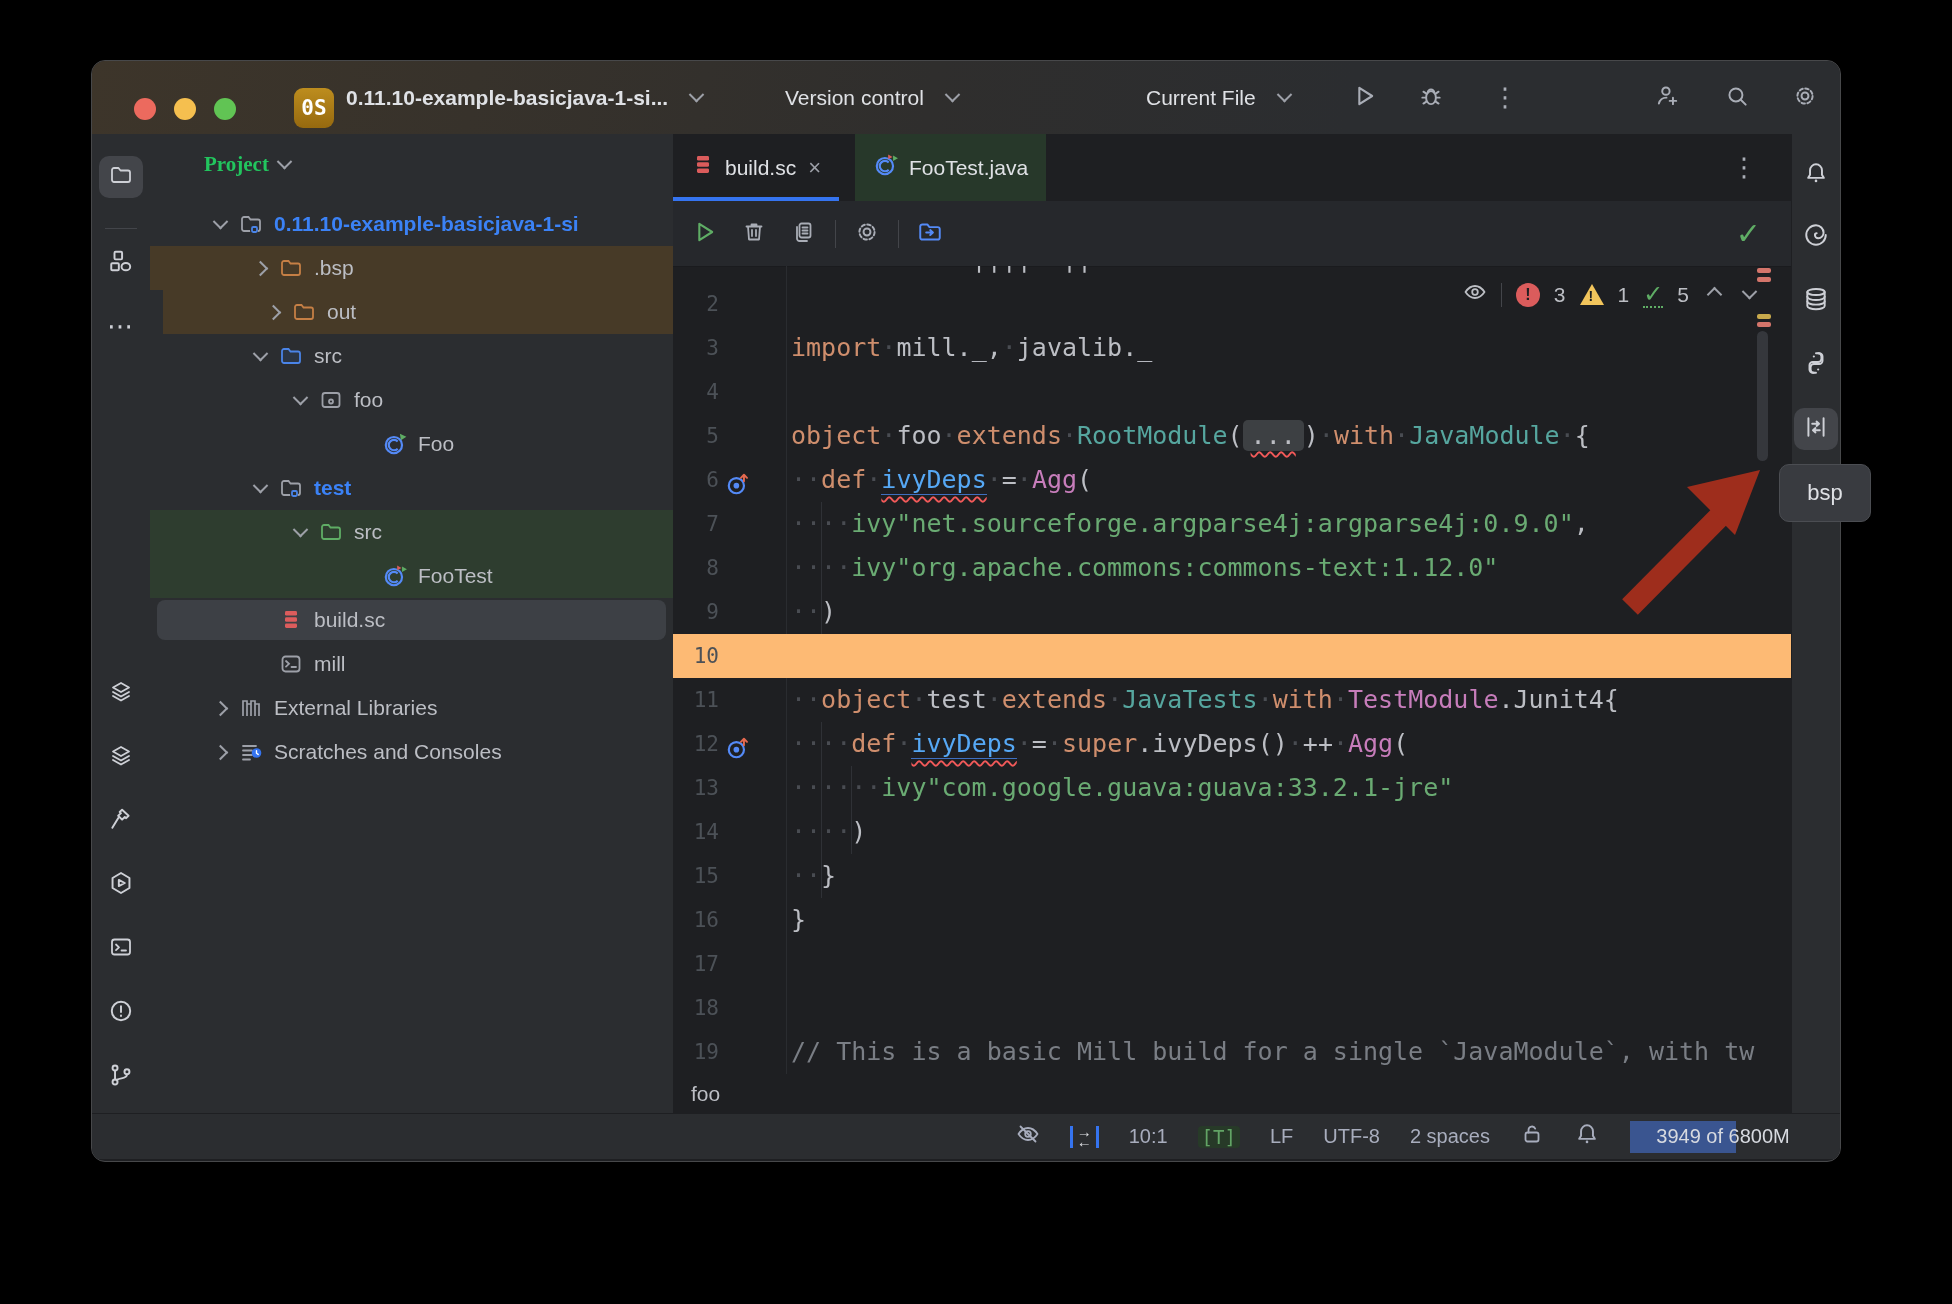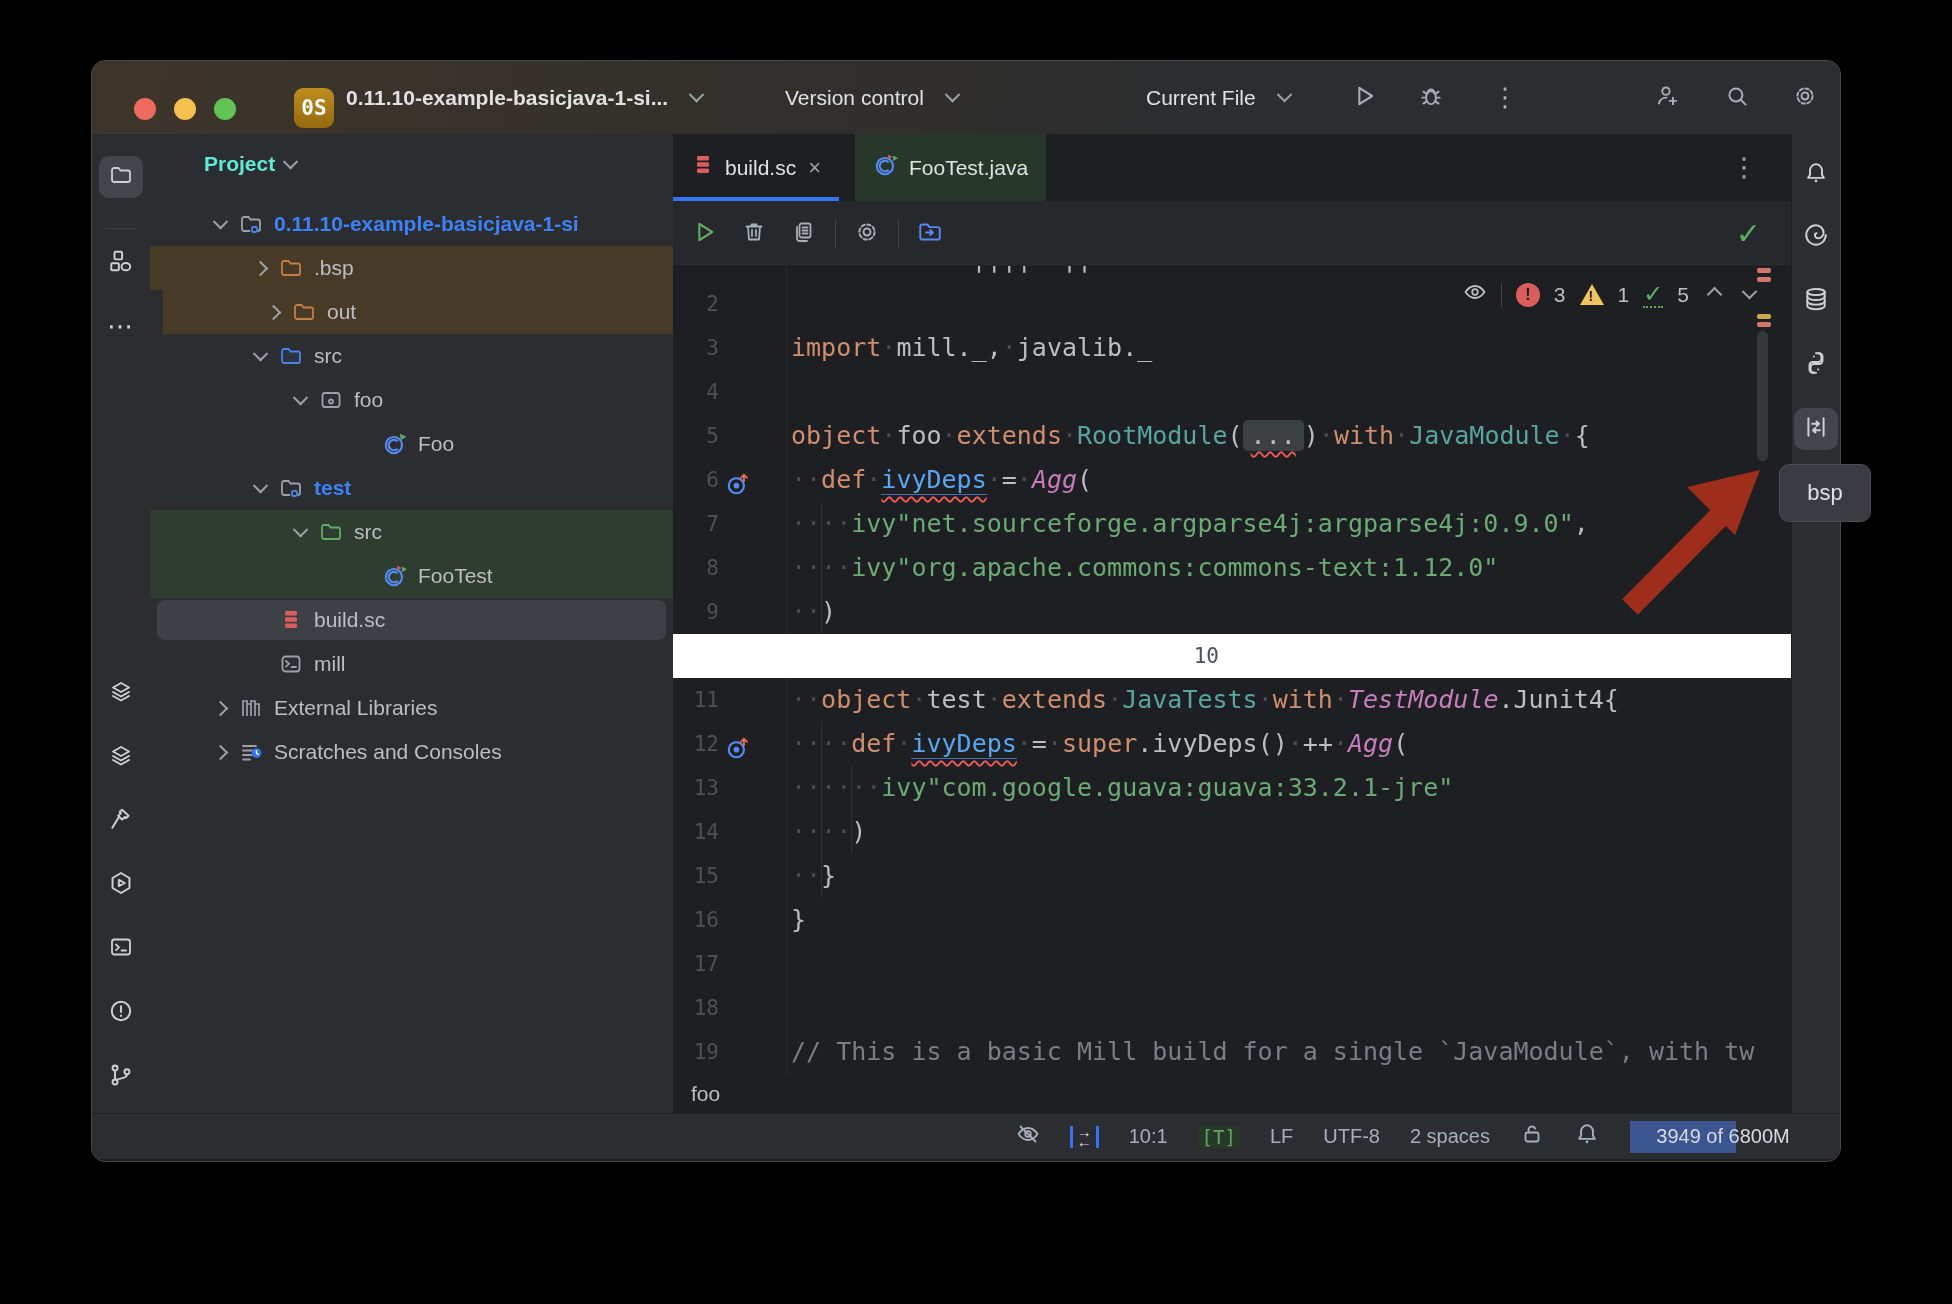--- a/index.html
+++ b/index.html
@@ -20,21 +20,21 @@
   .chev.down{transform:rotate(45deg) translate(-2px,-2px);}
   .chev.right{transform:rotate(-45deg);}
   .tb-ic{position:absolute;top:0;height:73px;display:flex;align-items:center;color:#a9adb6;}
   
   .leftbar{position:absolute;left:0;top:73px;width:58px;height:979px;background:#2b2d30;border-right:1px solid #1e1f22;}
   .lb-btn{position:absolute;left:7px;width:44px;height:42px;display:flex;align-items:center;justify-content:center;border-radius:10px;color:#ced0d6;}
   .lb-btn.sel{background:#43454a;}
   .lb-div{position:absolute;left:13px;width:32px;height:1px;background:#43454a;}
   
   .panel{position:absolute;left:58px;top:73px;width:523px;height:979px;background:#2b2d30;border-right:1px solid #1e1f22;overflow:hidden;}
-  .panel-head{position:absolute;left:54px;top:0;height:60px;display:flex;align-items:center;gap:10px;color:#5eead4;font-size:21px;font-weight:bold;}
+  .panel-head{position:absolute;left:54px;top:0;height:60px;display:flex;align-items:center;gap:10px;color:#22c55e;font-size:21px;font-weight:bold;font-family:Liberation Serif, serif;}
   #tree{position:absolute;left:0;top:68px;width:523px;}
   .trow{position:relative;height:44px;display:flex;align-items:center;font-size:21px;color:#bcbec4;white-space:nowrap;}
   .trow>*{position:relative;z-index:1;}
   .trow.hl-brown{background:#473a27;}
   .trow.hl-green{background:#2e3d2f;}
   .trow.hl-sel::before{content:"";position:absolute;left:7px;right:7px;top:2px;bottom:2px;background:#3d4045;border-radius:8px;z-index:0;}
   .trow .chevbox{width:28px;display:inline-flex;justify-content:center;flex:none;}
   .trow .icon{width:34px;display:inline-flex;justify-content:center;flex:none;}
   .trow .lbl{margin-left:6px;overflow:hidden;}
   .trow.bold .lbl{font-weight:bold;color:#3b82f6;}
@@ -45,29 +45,29 @@
   .tab.active::after{content:"";position:absolute;left:0;right:0;bottom:0;height:4px;background:#3574f0;}
   .tab.testtab{background:#27382a;}
   .tab .close{color:#9da0a8;font-size:22px;margin-left:2px;}
   .toolbar{position:absolute;left:0;top:67px;width:1118px;height:65px;background:#26282c;border-bottom:1px solid #1a1b1e;display:flex;align-items:center;}
   .tbi{width:50px;display:flex;justify-content:center;color:#a9adb6;}
   .tdiv{width:1px;height:28px;background:#43454a;margin:0 6px;}
   
   #code{position:absolute;left:0;top:132px;width:1118px;height:808px;overflow:hidden;
     font-family:"DejaVu Sans Mono",monospace;font-size:25px;}
   .crow{height:44px;line-height:44px;white-space:pre;display:flex;}
-  .crow.cur{background:#ffffff;justify-content:center;}
+  .crow.cur{background:#fdba74;}
   .crow.clip{height:16px;overflow:hidden;}
   .crow.clip .cd{margin-top:-12px;}
   .ln{display:inline-block;width:46px;text-align:right;color:#4c5157;font-size:21px;flex:none;}
   .gut2{display:inline-block;width:72px;flex:none;position:relative;}
   .ovr{position:absolute;left:6px;top:9px;}
   .cd{flex:none;}
   .tok-kw{color:#cf8e6d;} .tok-pl{color:#bcbec4;} .tok-ty{color:#56a69f;}
-  .tok-it{color:#c77dbb;font-style:italic;text-align:center;} .tok-st{color:#6aab73;}
+  .tok-it{color:#c77dbb;text-align:center;} .tok-st{color:#6aab73;}
   .tok-cm{color:#7a7e85;} .tok-ws{color:#494c52;}
   .tok-fn{color:#56a8f5;border-bottom:1.5px solid #3f6fbf;}
   .sqg{text-decoration:underline wavy #f25959;text-decoration-thickness:1.5px;text-underline-offset:8px;}
   .fold{background:#3d4043;border-radius:5px;padding:1px 8px;color:#bcbec4;
     text-decoration:underline wavy #f25959;text-decoration-thickness:1.5px;text-underline-offset:7px;}
   .gutline{position:absolute;left:113px;top:132px;width:1px;height:808px;background:#2a2c30;}
   .iguide{position:absolute;width:1px;background:#2f3136;}
   
   .inspect{position:absolute;top:146px;right:36px;display:flex;align-items:center;gap:14px;color:#bcbec4;font-size:21px;}
   .errdot{width:24px;height:24px;border-radius:50%;background:#db5c5c;color:#1e1f22;font-weight:bold;font-size:16px;display:flex;align-items:center;justify-content:center;}

